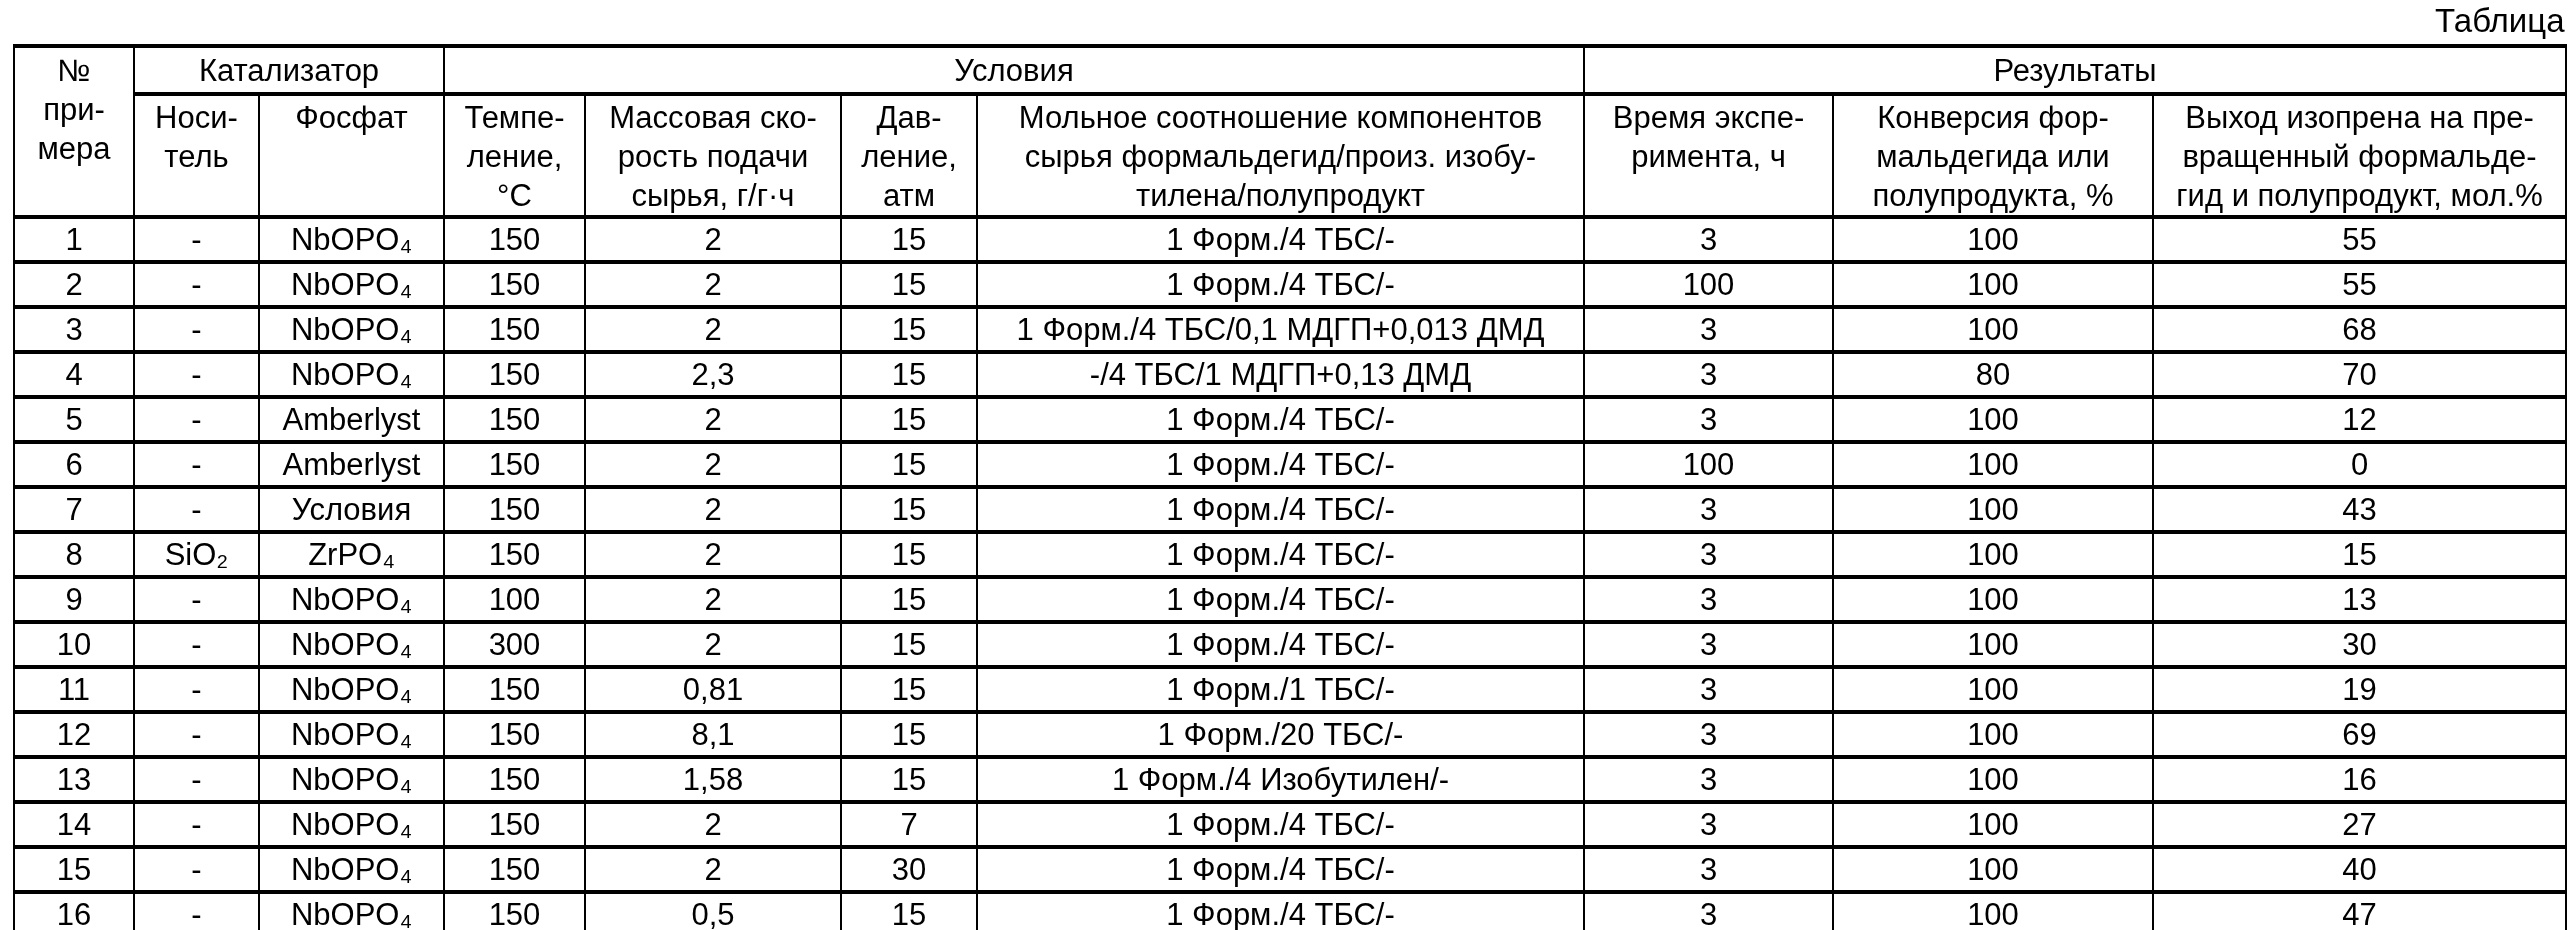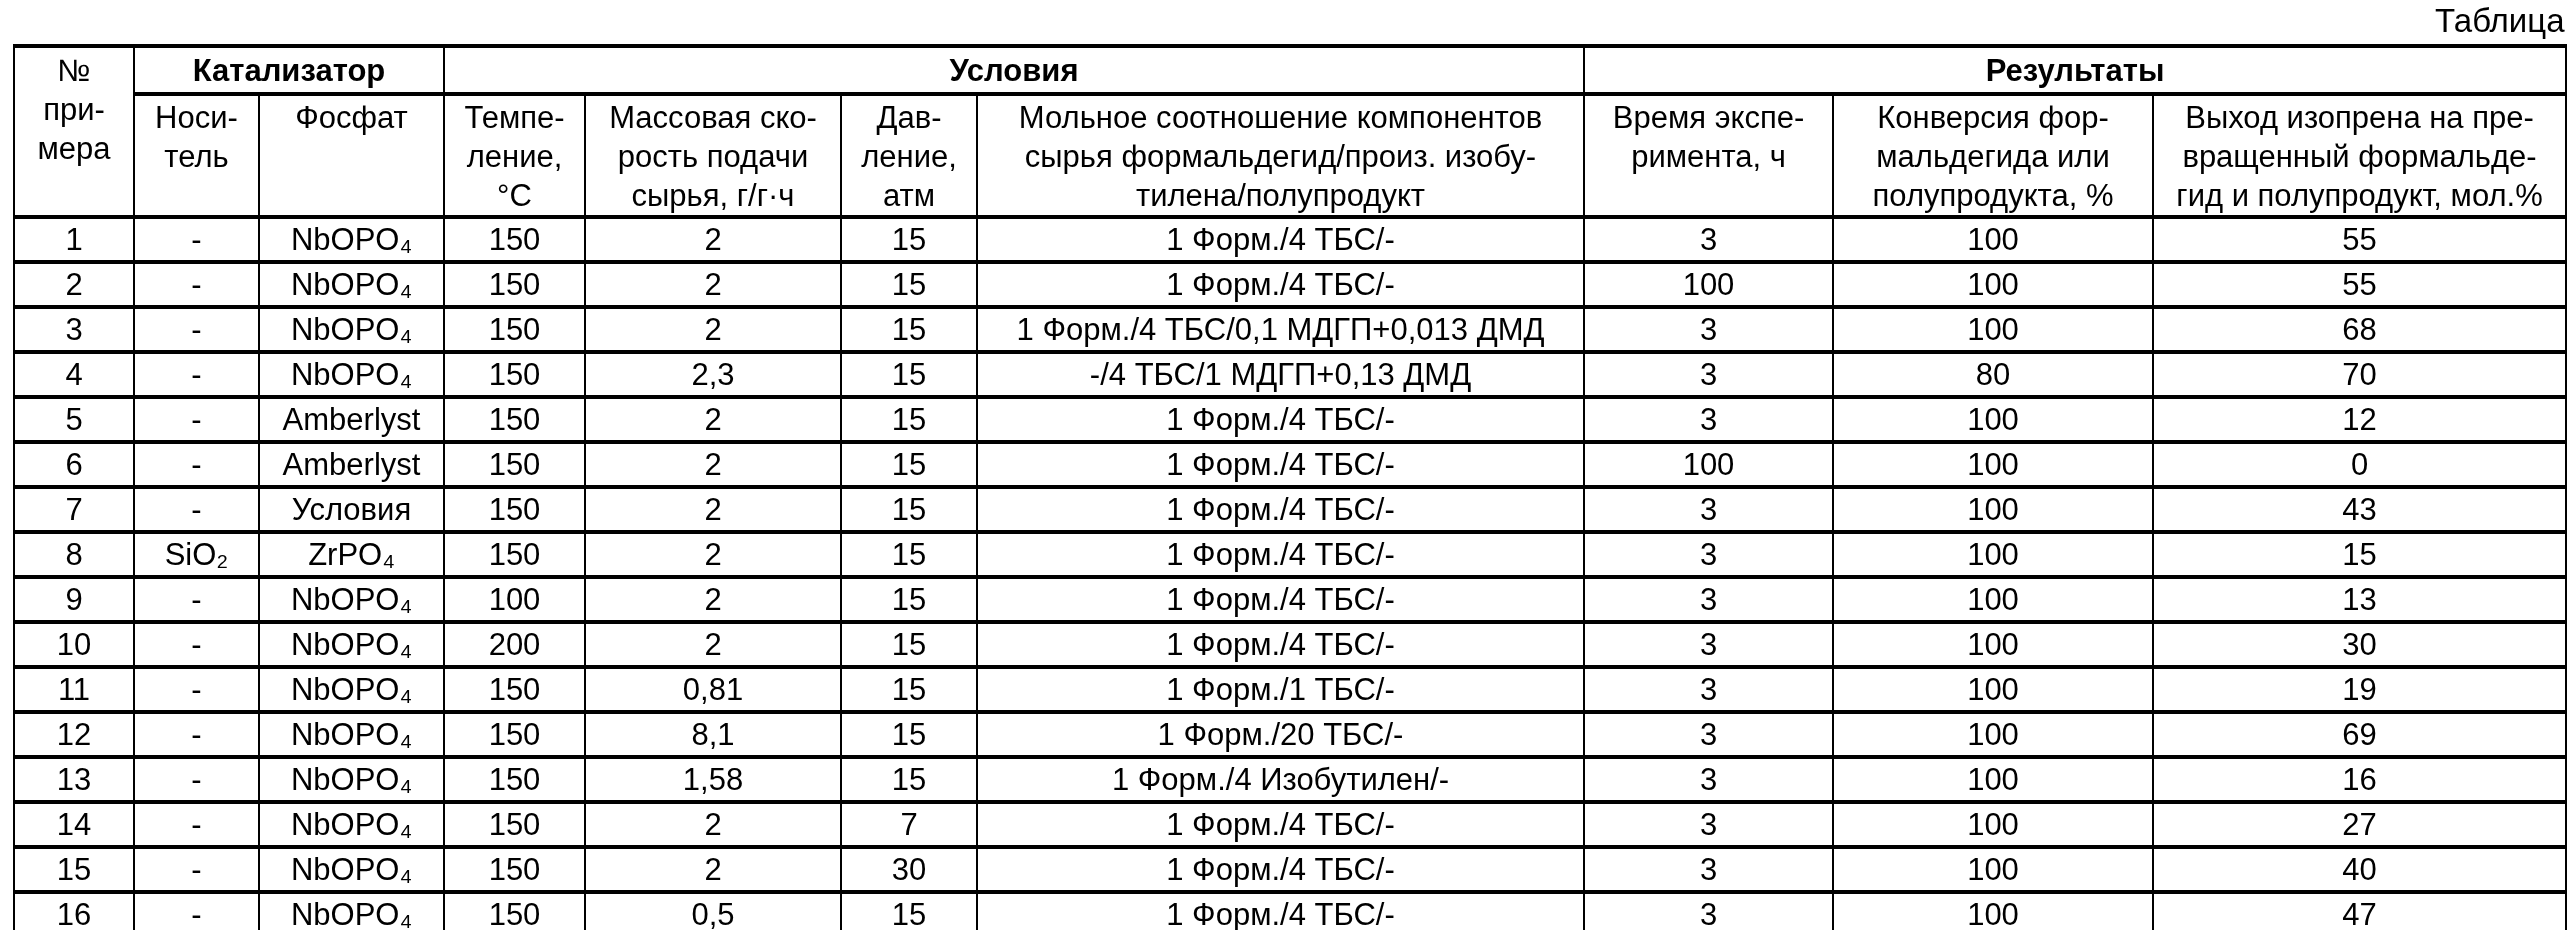--- a/index.html
+++ b/index.html
@@ -44,21 +44,20 @@
   }
   thead th {
     white-space: pre-line;
     line-height: 39px;
     vertical-align: top;
     padding-top: 2.5px;
   }
   thead tr.group-row th.span-header {
     height: 41px;
     vertical-align: top;
-    font-weight: bold;
   }
   thead tr.sub-row th {
     height: 115px;
     margin-left: 28px;
   }
   tbody td {
     height: 41px;
     line-height: 36px;
     vertical-align: middle;
     white-space: nowrap;
@@ -238,21 +237,21 @@
       <td>15</td>
       <td>1 Форм./4 ТБС/-</td>
       <td>3</td>
       <td>100</td>
       <td>13</td>
     </tr>
         <tr>
       <td>10</td>
       <td>-</td>
       <td>NbOPO₄</td>
-      <td>200</td>
+      <td>300</td>
       <td>2</td>
       <td>15</td>
       <td>1 Форм./4 ТБС/-</td>
       <td>3</td>
       <td>100</td>
       <td>30</td>
     </tr>
         <tr>
       <td>11</td>
       <td>-</td>

